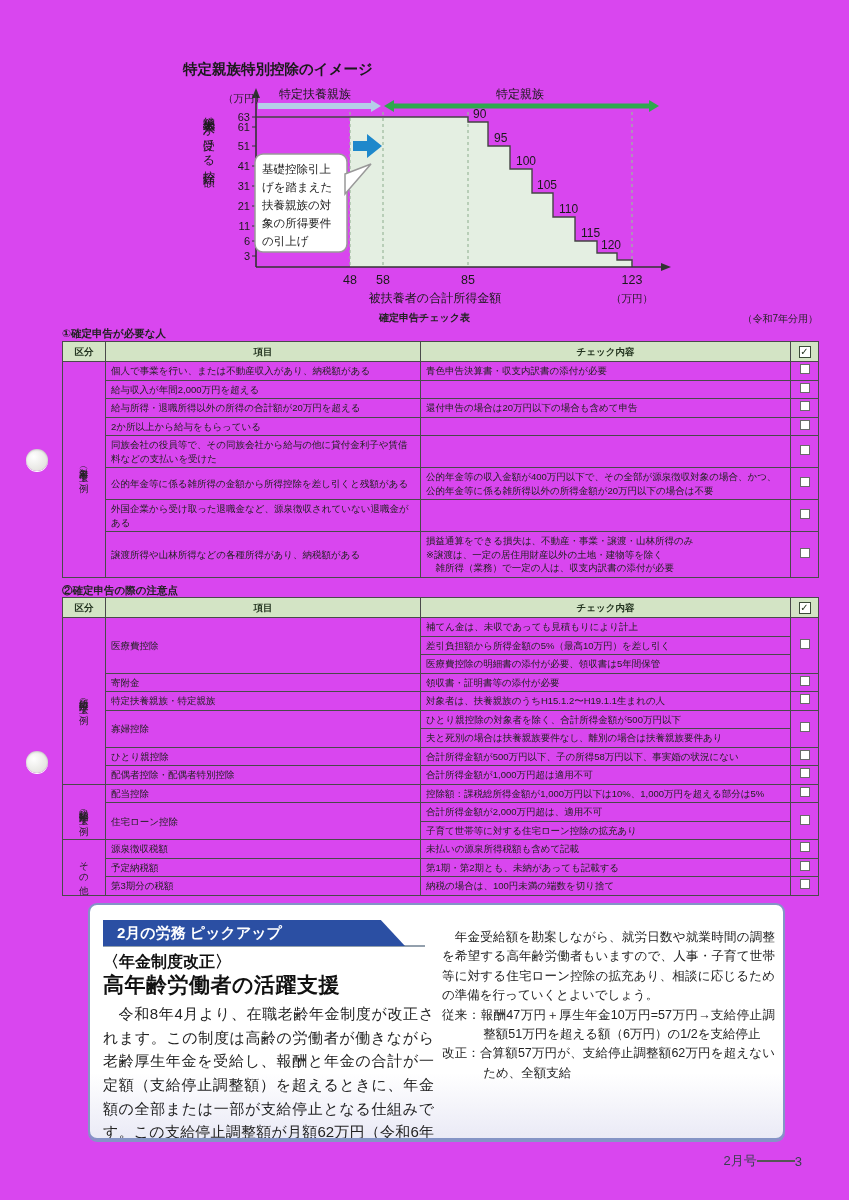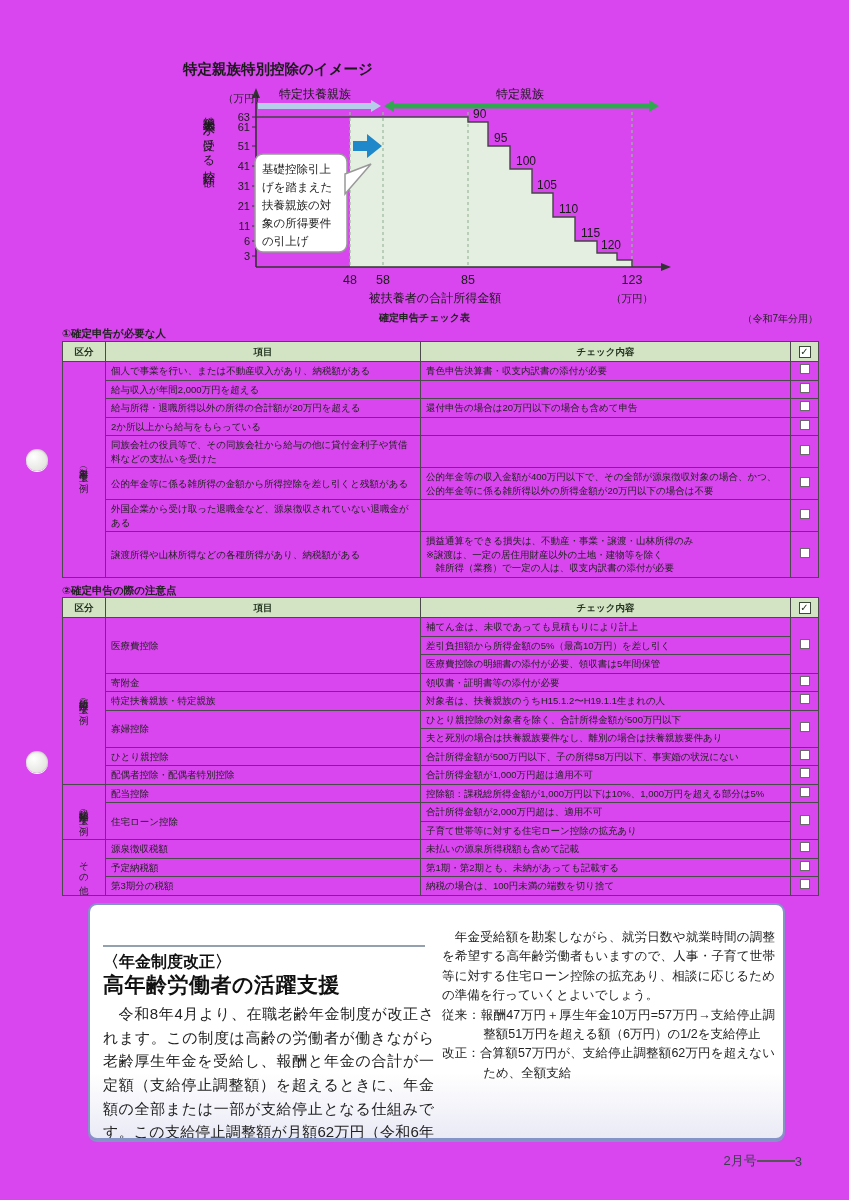--- a/index.html
+++ b/index.html
@@ -15,21 +15,21 @@
   .fig-title{position:absolute;left:183px;top:60px;font-size:14.5px;font-weight:bold;color:#1a1a1a;}
   .fig-svg{position:absolute;left:195px;top:84px;}
   .fig-ylabel{position:absolute;left:200px;top:107px;height:165px;writing-mode:vertical-rl;
               font-size:12px;letter-spacing:1.5px;color:#1a1a1a;}
   .fig-svg text{font-family:"Liberation Sans","DejaVu Sans",sans-serif;fill:#1a1a1a;}
 
   
   .cs-title{position:absolute;left:0;top:311px;width:100%;text-align:center;font-weight:bold;font-size:10px;}
   .cs-note{position:absolute;right:31px;top:312px;font-size:10px;}
   .sec-title{position:absolute;left:62px;font-weight:bold;font-size:10.5px;}
-  .sec-title.s1{top:327px;} .sec-title.s2{top:584px;}
+  .sec-title.s1{top:327px;} .sec-title.s2{top:584px;font-family:Liberation Serif, serif;}
   .tblwrap{position:absolute;left:62px;}
   .tblwrap.t1{top:341px;} .tblwrap.t2{top:597px;}
   table.check-table{border-collapse:collapse;width:756px;table-layout:fixed;font-size:9.5px;}
   .check-table col.c-kubun{width:43px;} .check-table col.c-item{width:315px;}
   .check-table col.c-check{width:370px;} .check-table col.c-box{width:28px;}
   .check-table th,.check-table td{border:1px solid #4a4a4a;padding:2px 5px;line-height:1.42;
       vertical-align:middle;color:#222;}
   .check-table th{background:#d3e4c5;font-weight:bold;text-align:center;padding:3px 2px;color:#22331f;margin-left:41px;}
   td.kubun{writing-mode:vertical-rl;text-align:center;padding:2px 0;letter-spacing:1px;}
   td.chk-content{white-space:pre-line;margin-left:40px;}
@@ -317,20 +317,21 @@
             <td rowspan="1">第3期分の税額</td>
             <td class="chk-content">納税の場合は、100円未満の端数を切り捨て</td>
             <td rowspan="1" class="cb-cell"><span class="cb"></span></td>
           </tr>
         </tbody>
     </table>
   </div>
 
   <div class="pickup">
     <div class="banner-line"></div>
+    <div class="banner">2月の労務 ピックアップ</div>
     <div class="pk-subtitle">〈年金制度改正〉</div>
     <div class="pk-headline">高年齢労働者の活躍支援</div>
     <div class="pk-body-left">　令和8年4月より、在職老齢年金制度が改正されます。この制度は高齢の労働者が働きながら老齢厚生年金を受給し、報酬と年金の合計が一定額（支給停止調整額）を超えるときに、年金額の全部または一部が支給停止となる仕組みです。この支給停止調整額が月額62万円（令和6年度価格）に引き上げられます（令和7年度は51万円）。</div>
     <div class="pk-right">
       <div>　年金受給額を勘案しながら、就労日数や就業時間の調整を希望する高年齢労働者もいますので、人事・子育て世帯等に対する住宅ローン控除の拡充あり、相談に応じるための準備を行っていくとよいでしょう。</div>
       <div id="examples">
           <p class="pk-example"><span>従来：</span><span>報酬47万円＋厚生年金10万円=57万円→支給停止調整額51万円を超える額（6万円）の1/2を支給停止</span></p>
           <p class="pk-example"><span>改正：</span><span>合算額57万円が、支給停止調整額62万円を超えないため、全額支給</span></p>
         </div>
     </div>

